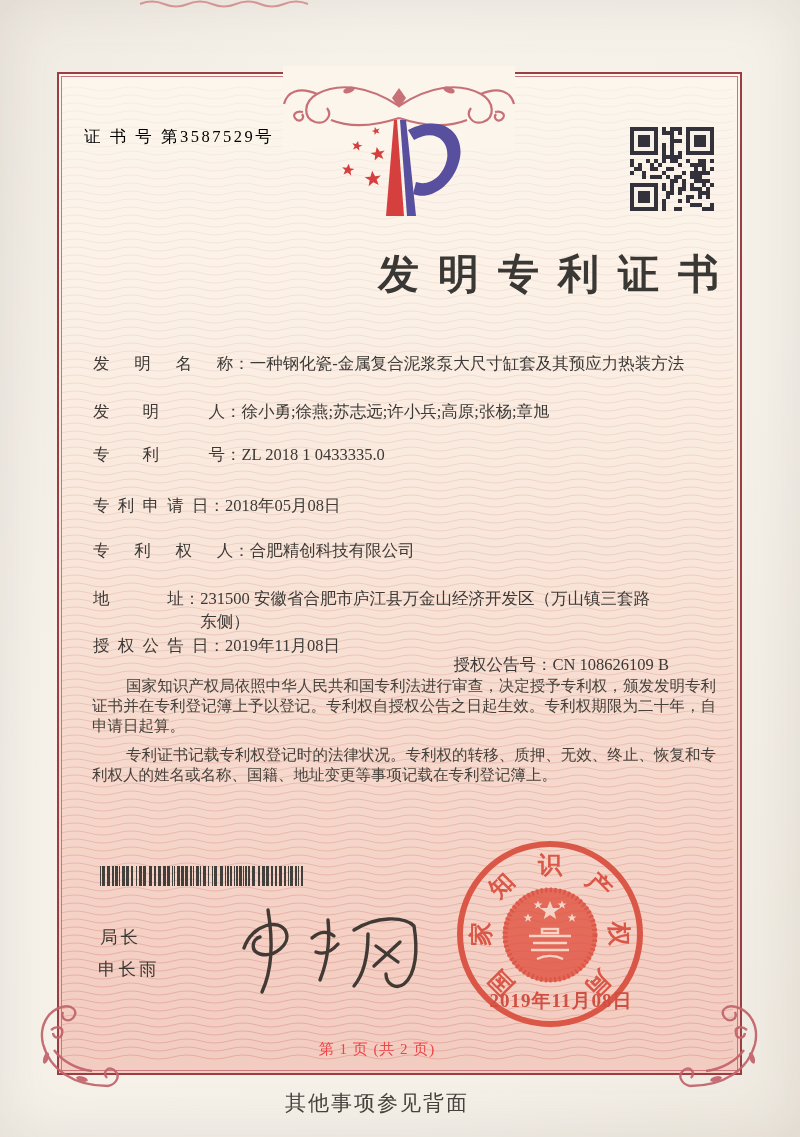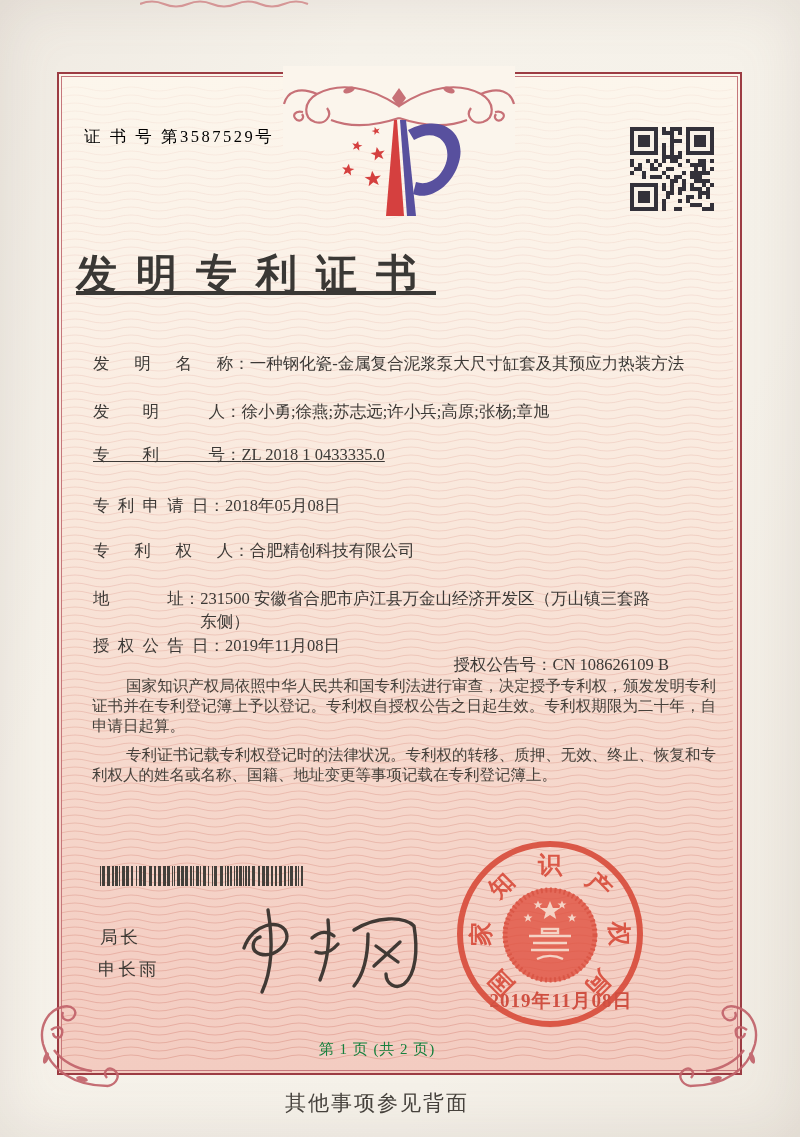--- a/index.html
+++ b/index.html
@@ -17,43 +17,43 @@
     background:linear-gradient(180deg,#fcf6ec 0%,#fbf1e7 22%,#f9e7db 45%,#f6d9cd 68%,#f4cfc4 88%,#f3ccc1 100%);}
   .frame-inner{position:absolute;inset:2px;border:1px solid #c5777c;}
   #waves{position:absolute;left:59px;top:75px;width:677px;height:994px;pointer-events:none;}
   .orn-top{position:absolute;left:283px;top:66px;width:232px;height:84px;}
   .orn-bl{position:absolute;left:30px;top:1000px;width:96px;height:92px;}
   .orn-br{position:absolute;left:672px;top:1000px;width:96px;height:92px;transform:scaleX(-1);}
   
   .cert-no{position:absolute;left:84px;top:126px;font-size:16.5px;letter-spacing:2.5px;color:#000000;}
   .logo{position:absolute;left:331px;top:114px;width:134px;height:114px;}
   .qr{position:absolute;left:630px;top:127px;width:84px;height:84px;}
-  .title{position:absolute;left:57px;top:247px;width:681px;text-align:left;
-    font-size:41px;font-weight:600;color:#3a3835;letter-spacing:19px;text-indent:19px;text-decoration:underline;}
+  .title{position:absolute;left:57px;top:247px;width:681px;text-align:right;
+    font-size:41px;font-weight:600;color:#3a3835;letter-spacing:19px;text-indent:19px;}
   
   .row{position:absolute;left:93px;width:622px;font-size:16.5px;color:#3c3936;
     display:flex;align-items:flex-start;line-height:23px;white-space:pre-wrap;}
   .row .lbl{flex:0 0 auto;white-space:pre;}
   .row .val{flex:0 1 auto;}
-  .r0{top:352px;} .r1{top:400px;} .r2{top:443px;text-decoration:underline;} .r3{top:494px;} .r4{top:539px;}
+  .r0{top:352px;} .r1{top:400px;} .r2{top:443px;} .r3{top:494px;} .r4{top:539px;}
   .r5{top:587px;} .r5 .val{max-width:452px;}
   .r6{top:634px;}
   .grant-right{position:absolute;left:437px;top:634px;font-size:16.5px;color:#3c3936;white-space:pre;}
   
   .paras{position:absolute;left:92px;top:676px;width:624px;font-size:15.5px;line-height:20px;
     color:#46413b;text-align:justify;}
   .paras p{margin:0 0 9px 0;text-indent:2.2em;}
   
   .barcode{position:absolute;left:100px;top:866px;width:204px;height:20px;}
   .juzhang{position:absolute;left:100px;top:925px;font-size:17.5px;letter-spacing:3px;color:#3d3a35;}
   .dname{position:absolute;left:98px;top:957px;font-size:17.5px;letter-spacing:3px;color:#3d3a35;}
   .sig{position:absolute;left:216px;top:894px;width:208px;height:106px;}
   .seal{position:absolute;left:451px;top:835px;width:198px;height:198px;}
   .pageinfo{position:absolute;left:57px;top:1040px;width:640px;text-align:center;
-    font-size:15px;color:#15803d;letter-spacing:1px;}
+    font-size:15px;color:#ef4444;letter-spacing:1px;}
   .note{position:absolute;left:57px;top:1089px;width:640px;text-align:center;
     font-size:21px;color:#45413c;letter-spacing:2px;}
   .edge-squiggle{position:absolute;left:140px;top:0;width:170px;height:8px;opacity:.55;}
 </style>
 </head>
 <body>
 
 <div class="photo">
 
   <svg class="edge-squiggle" viewBox="0 0 170 8">

